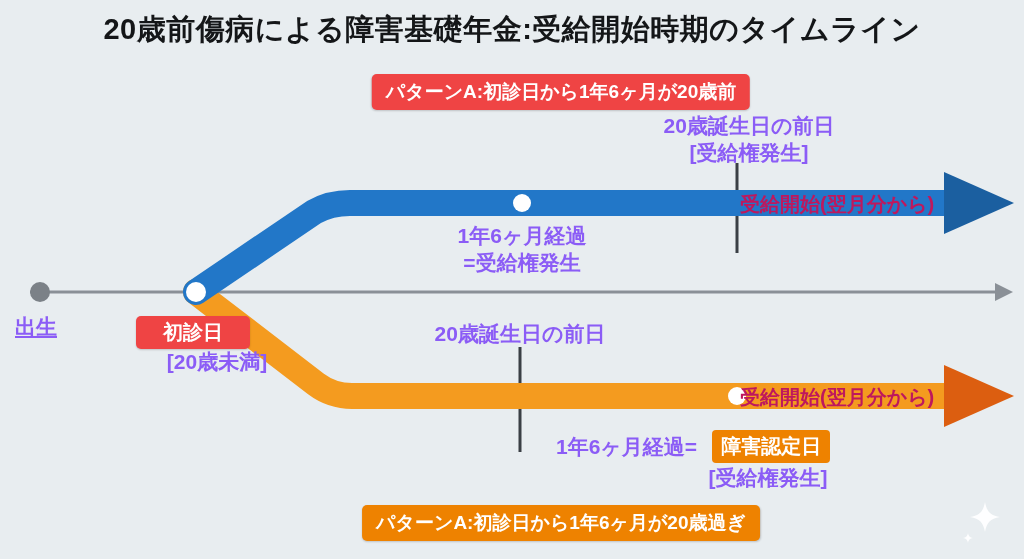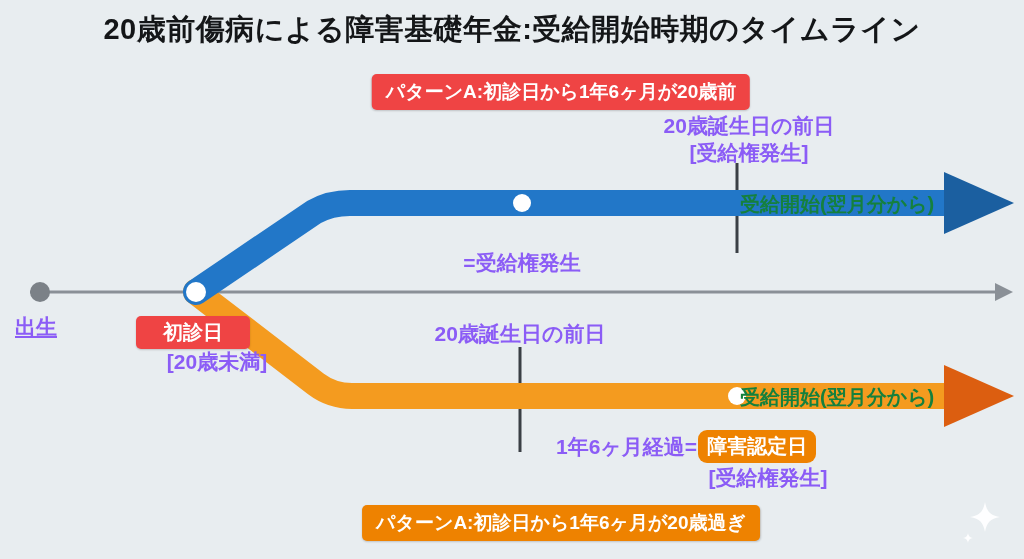--- a/index.html
+++ b/index.html
@@ -9,23 +9,23 @@
   .layer { position:absolute; left:0; top:0; }
   .txt { position:absolute; color:#8b5cf6; font-weight:bold; white-space:nowrap; }
   .ctr { transform:translateX(-50%); text-align:center; }
   .title { width:1024px; left:0; top:10px; text-align:center; font-size:29px; letter-spacing:0.5px; color:#141618; }
   .badge { position:absolute; color:#ffffff; font-weight:bold; border-radius:5px; white-space:nowrap; }
   .badge-blue { background:#ef4444; }
   .badge-orange { background:#ee8200; }
   .pattern-badge { font-size:19px; padding:5px 14px; transform:translateX(-50%); box-shadow:0 1px 2px rgba(0,0,0,0.18); }
   .point-badge { font-size:20px; padding:3px 27px; transform:translateX(-50%); box-shadow:0 1px 2px rgba(0,0,0,0.18); }
   .lbl { font-size:21px; }
-  .arrow-lbl { font-size:20px; color:#15803d; }
-  .row { position:absolute; display:flex; align-items:center; gap:1px;justify-content:flex-end; }
-  .inline-badge { font-size:20px; padding:3px 9px; border-radius:9px; color:#fff; font-weight:bold; }
+  .arrow-lbl { font-size:20px; color:#be185d; }
+  .row { position:absolute; display:flex; align-items:center; gap:15px;justify-content:flex-end; }
+  .inline-badge { font-size:20px; padding:3px 9px; border-radius:4px; color:#fff; font-weight:bold; }
 </style>
 </head>
 <body>
 
 <div class="canvas">
 
   <svg class="layer" width="1024" height="559" viewBox="0 0 1024 559">
 
     <line x1="30" y1="292" x2="998" y2="292" stroke="#8a9097" stroke-width="3"></line>
     <polygon points="995,283 1013,292 995,301" fill="#8a9097"></polygon>
@@ -50,20 +50,21 @@
     </g>
   </svg>
 
   <div class="txt title">20歳前傷病による障害基礎年金:受給開始時期のタイムライン</div>
 
   <div class="badge badge-blue pattern-badge" style="left:561px; top:74px;">パターンA:初診日から1年6ヶ月が20歳前</div>
 
   <div class="txt lbl ctr" style="left:749px; top:112px;">20歳誕生日の前日</div>
   <div class="txt lbl ctr" style="left:749px; top:139px;">[受給権発生]</div>
 
+  <div class="txt lbl ctr" style="left:522px; top:222px;">1年6ヶ月経過</div>
   <div class="txt lbl ctr" style="left:522px; top:249px;">=受給権発生</div>
 
   <div class="txt arrow-lbl" style="left:740px; top:191px;">受給開始(翌月分から)</div>
 
   <div class="txt lbl ctr" style="left:36px; top:313px;text-decoration:underline;">出生</div>
 
   <div class="badge badge-blue point-badge" style="left:193px; top:316px;">初診日</div>
   <div class="txt lbl ctr" style="left:193px; top:348px;margin-left:24px;">[20歳未満]</div>
 
   <div class="txt lbl ctr" style="left:520px; top:320px;">20歳誕生日の前日</div>

